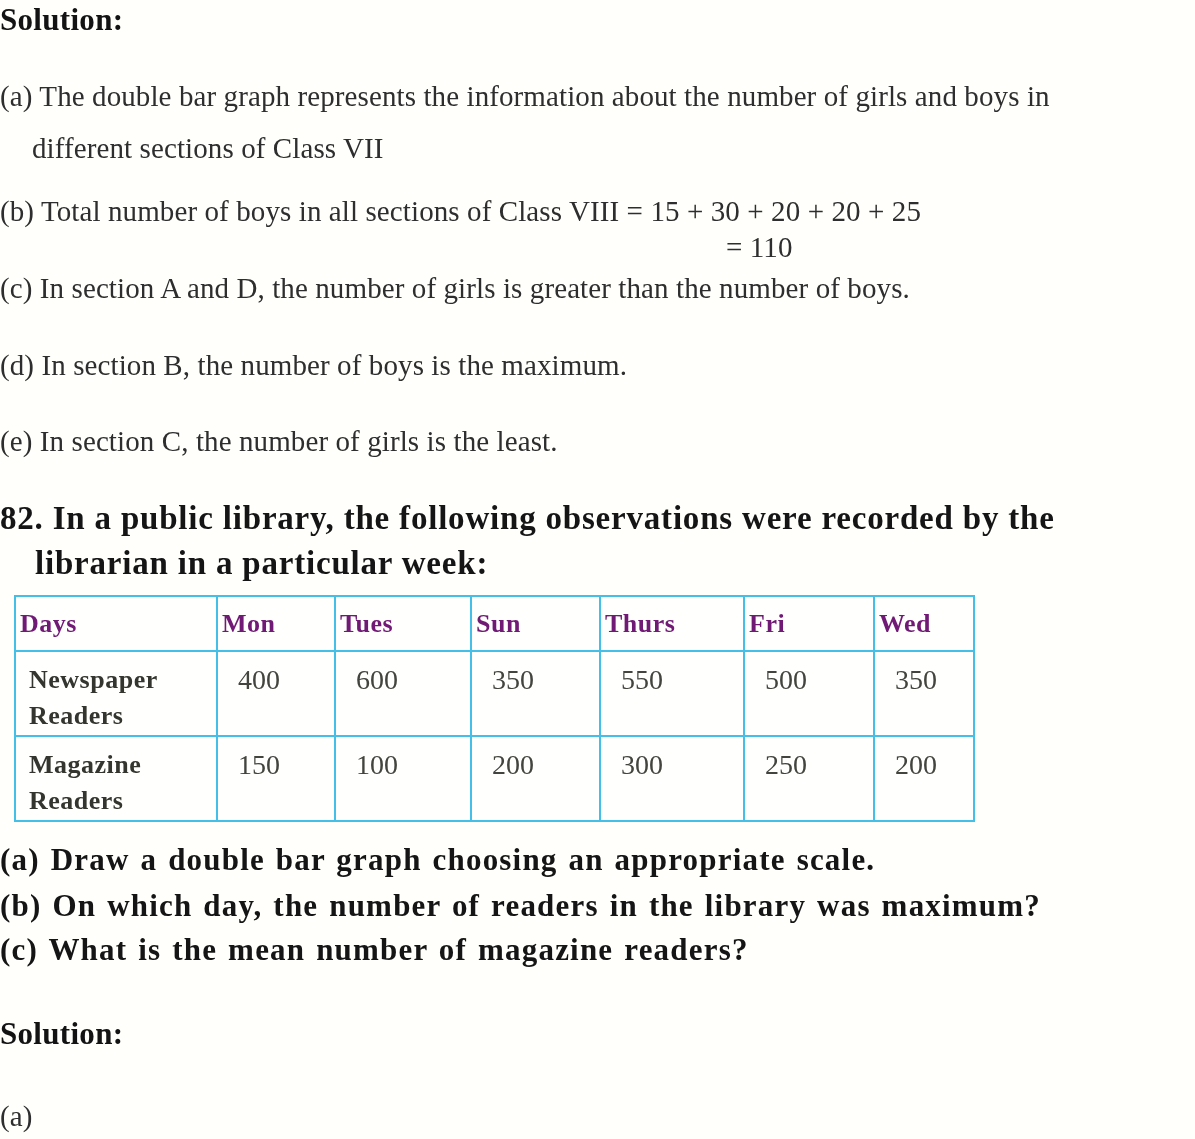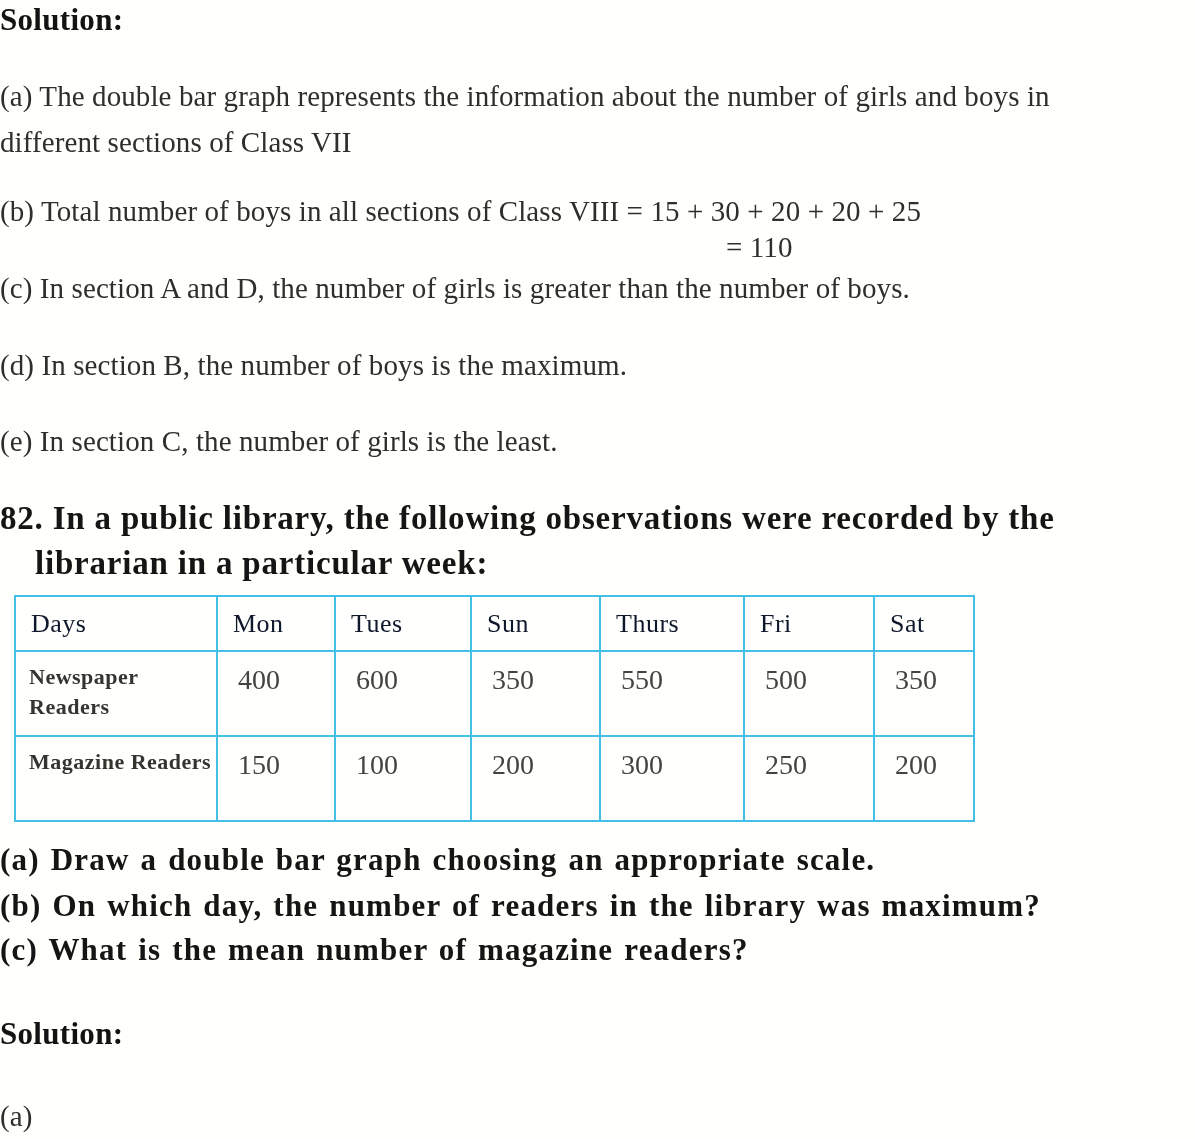--- a/index.html
+++ b/index.html
@@ -44,31 +44,31 @@
     width: 959px;
     table-layout: fixed;
     border-collapse: collapse;
     background: #fffffe;
   }
   table.data-table th, table.data-table td {
     border: 2px solid #44bfe8;
     margin: 0;
   }
   table.data-table th {
-    font-weight: normal;
+    font-weight: bold;
     font-size: 26px;
-    color: #0f172a;
+    color: #701a75;
     text-align: left;
     vertical-align: middle;
-    padding: 6px 4px 6px 15px;
+    padding: 6px 4px 6px 4px;
     letter-spacing: 0.5px;
   }
   table.data-table td.row-label {
     font-weight: bold;
-    font-size: 22px;
+    font-size: 26px;
     color: #35352f;
     vertical-align: top;
     padding: 10px 4px 0 13px;
     line-height: 1.38;
     white-space: normal;
     letter-spacing: 0.5px;
   }
   table.data-table td.val {
     font-size: 28px;
     color: #44443f;
@@ -80,21 +80,21 @@
   tr.data-row { height: 85px; }
 </style>
 </head>
 <body>
 
 <div class="page">
 
   <div class="abs h1" style="top: 2px;">Solution:</div>
 
   <div class="abs body-line" style="top: 80px;">(a) The double bar graph represents the information about the number of girls and boys in</div>
-  <div class="abs body-line" style="top: 126px;">different sections of Class VII</div>
+  <div class="abs body-line" style="top: 132px; padding-left: 32px;">different sections of Class VII</div>
 
   <div class="abs body-line" style="top: 195px;">(b) Total number of boys in all sections of Class VIII = 15 + 30 + 20 + 20 + 25</div>
   <div class="abs body-line" style="top: 231px; left: 726px;">= 110</div>
 
   <div class="abs body-line" style="top: 272px;">(c) In section A and D, the number of girls is greater than the number of boys.</div>
 
   <div class="abs body-line" style="top: 349px;">(d) In section B, the number of boys is the maximum.</div>
 
   <div class="abs body-line" style="top: 425px;">(e) In section C, the number of girls is the least.</div>
 
@@ -112,21 +112,21 @@
       <col style="width:100px">
     </colgroup>
     <tbody>
       <tr class="head-row">
         <th>Days</th>
         <th>Mon</th>
         <th>Tues</th>
         <th>Sun</th>
         <th>Thurs</th>
         <th>Fri</th>
-        <th>Sat</th>
+        <th>Wed</th>
       </tr>
       <tr class="data-row">
         <td class="row-label">Newspaper Readers</td>
         <td class="val">400</td>
         <td class="val">600</td>
         <td class="val">350</td>
         <td class="val">550</td>
         <td class="val">500</td>
         <td class="val">350</td>
       </tr>

